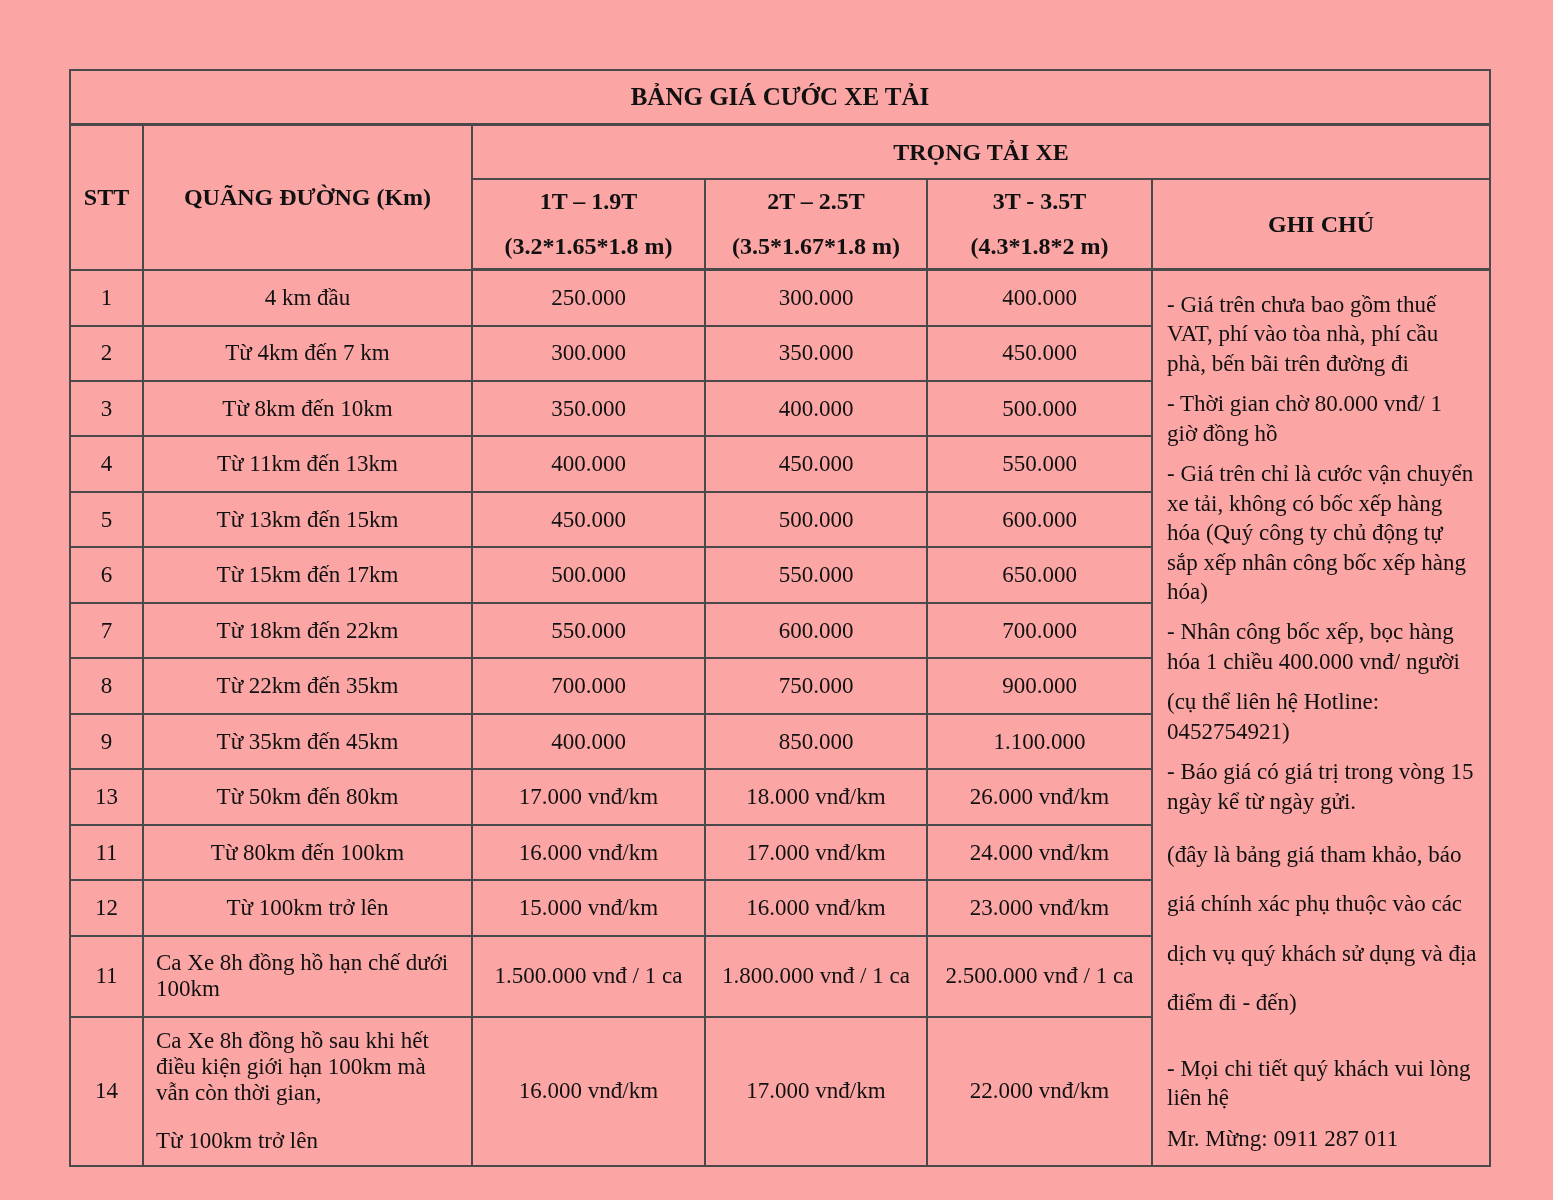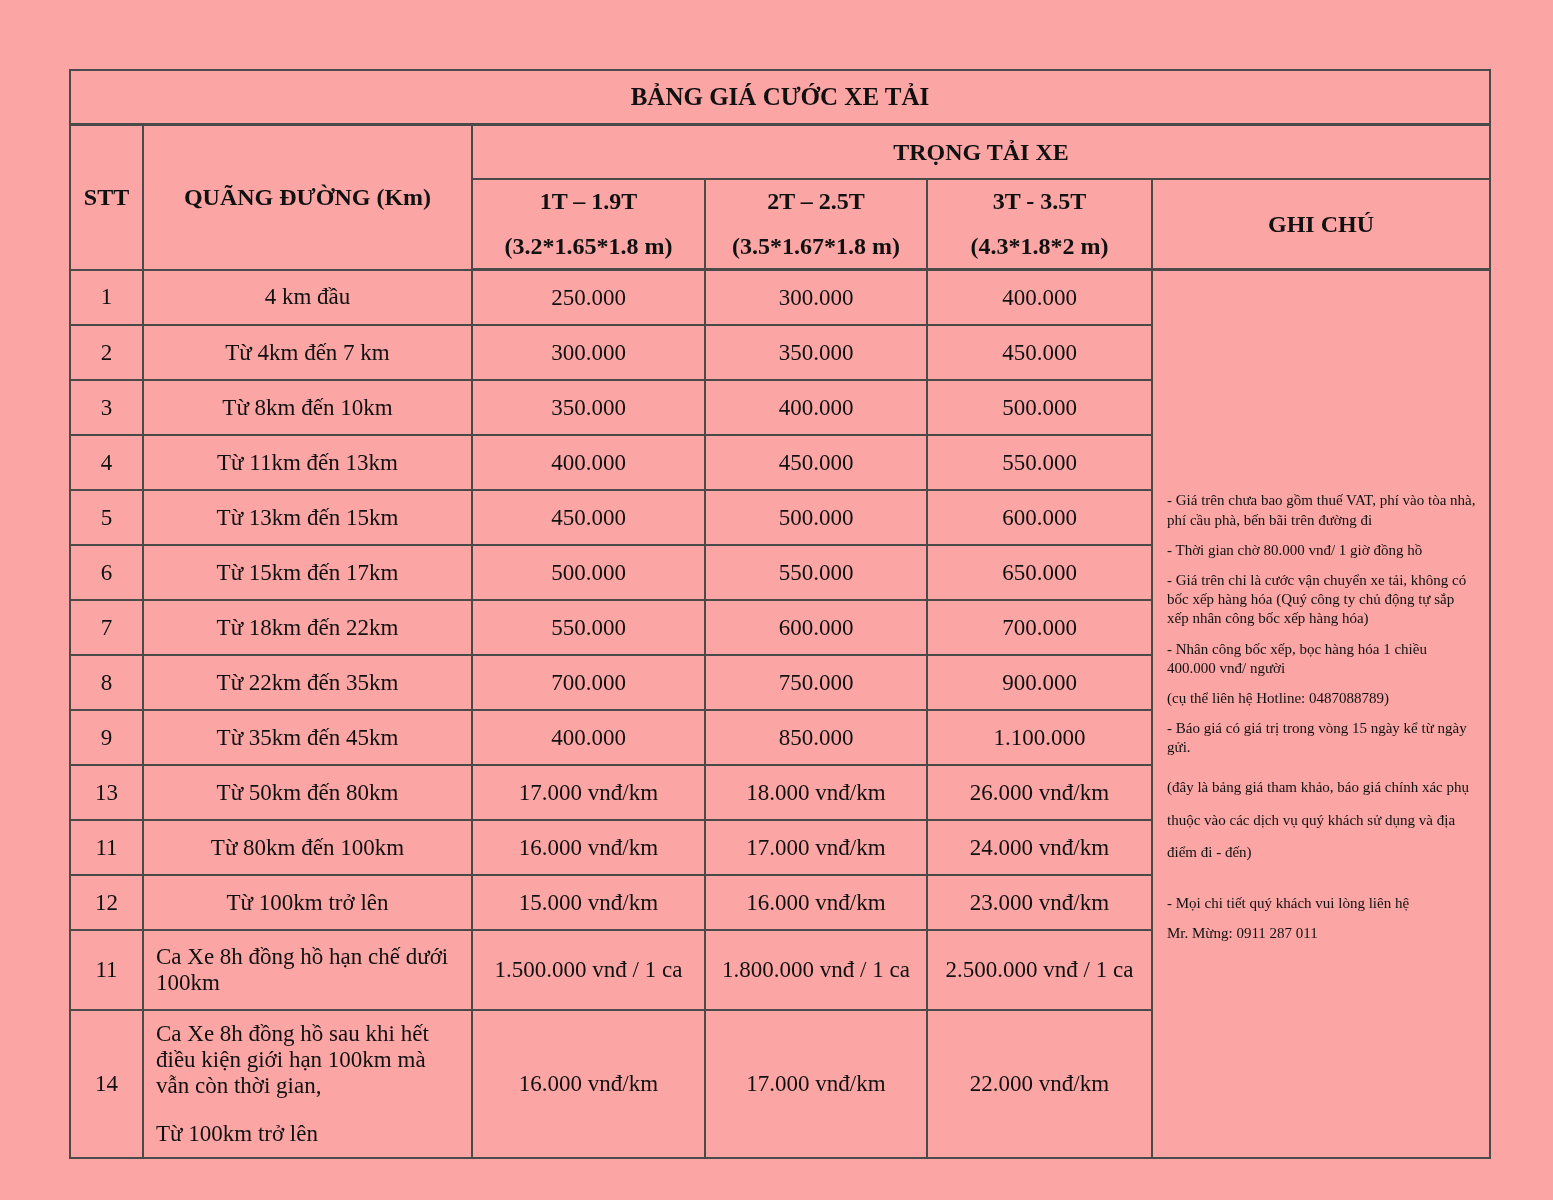--- a/index.html
+++ b/index.html
@@ -57,21 +57,21 @@
   td.cell-left {
     text-align: left;
     padding-left: 12px;
     padding-right: 7px;
   }
   .dist-line2 { margin-top: 22px; }
   td.notes-cell {
     text-align: left;
     vertical-align: middle;
     padding: 8px 12px 8px 14px;
-    font-size: 15px;
+    font-size: 23px;
     line-height: 1.28;
   }
   .note { margin: 11px 0; }
   .note.italic {
     line-height: 2.15;
     margin: 14px 0 26px;
   }
   .note.last { margin-bottom: 4px; }
 </style>
 </head>
@@ -119,21 +119,21 @@
       <td>1</td>
       <td>4 km đầu</td>
       <td>250.000</td>
       <td>300.000</td>
       <td>400.000</td>
       <td class="notes-cell" rowspan="14">
         <div class="note">- Giá trên chưa bao gồm thuế VAT, phí vào tòa nhà, phí cầu phà, bến bãi trên đường đi</div>
         <div class="note">- Thời gian chờ 80.000 vnđ/ 1 giờ đồng hồ</div>
         <div class="note">- Giá trên chỉ là cước vận chuyển xe tải, không có bốc xếp hàng hóa (Quý công ty chủ động tự sắp xếp nhân công bốc xếp hàng hóa)</div>
         <div class="note">- Nhân công bốc xếp, bọc hàng hóa 1 chiều 400.000 vnđ/ người</div>
-        <div class="note">(cụ thể liên hệ Hotline: 0487088789)</div>
+        <div class="note">(cụ thể liên hệ Hotline: 0452754921)</div>
         <div class="note">- Báo giá có giá trị trong vòng 15 ngày kể từ ngày gửi.</div>
         <div class="note italic">(đây là bảng giá tham khảo, báo giá chính xác phụ thuộc vào các dịch vụ quý khách sử dụng và địa điểm đi - đến)</div>
         <div class="note">- Mọi chi tiết quý khách vui lòng liên hệ</div>
         <div class="note last">Mr. Mừng:  0911 287 011</div>
       </td>
     </tr>
 
     <tr class="body-row">
       <td>2</td>
       <td>Từ 4km đến 7 km</td>

